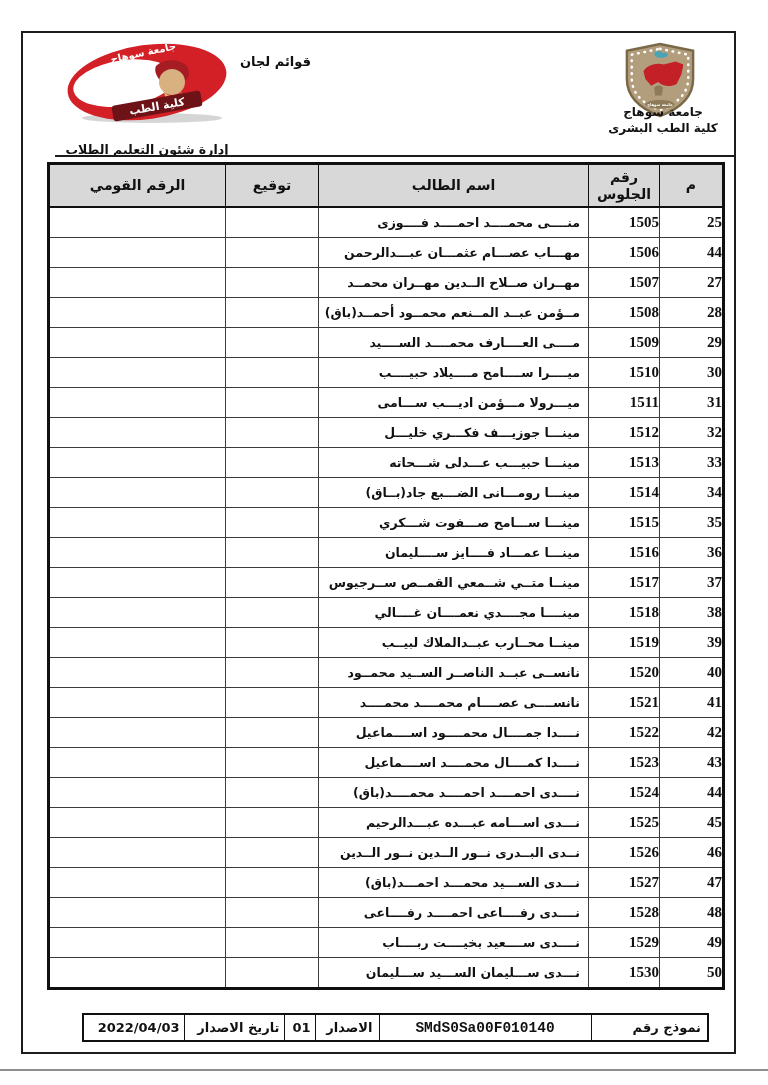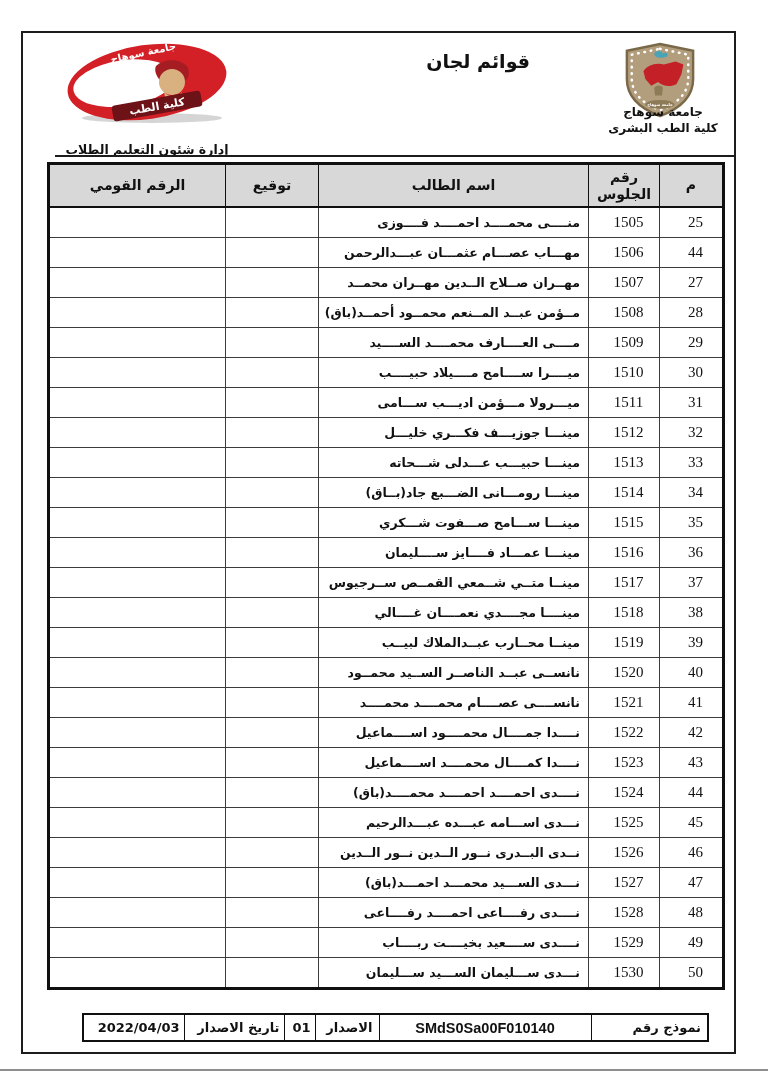--- a/index.html
+++ b/index.html
@@ -11,22 +11,22 @@
     position:absolute;left:21px;top:31px;width:711px;height:1019px;
     border:2px solid #1c1c1c;background:#fff;
   }
   
   .shield-logo{position:absolute;left:620px;top:42px;width:80px;height:76px;}
   .uni-caption{
     position:absolute;left:592px;top:104px;width:142px;text-align:center;
     font-weight:bold;font-size:12px;line-height:16px;
   }
   .title-block{
-    position:absolute;left:240px;top:48px;width:290px;text-align:right;
-    font-weight:bold;font-size:19px;line-height:27px;
+    position:absolute;left:240px;top:48px;width:290px;text-align:left;
+    font-weight:bold;font-size:13px;line-height:27px;
   }
   .crescent-logo{position:absolute;left:60px;top:40px;width:178px;height:86px;}
   .dept-caption{
     position:absolute;left:52px;top:142px;width:190px;text-align:center;
     font-weight:bold;font-size:12.5px;
   }
   .header-rule{position:absolute;left:55px;top:155px;width:680px;height:2px;background:#1c1c1c;}
 
   
   table.main-table{
@@ -37,41 +37,41 @@
   .main-table th{
     background:#d8d8d8;border:1px solid #101010;border-bottom:2px solid #101010;
     height:41px;font-size:14px;font-weight:bold;line-height:17px;padding:0 2px;
     text-align:center;vertical-align:middle;
   }
   .main-table td{
     border:1px solid #3c3c3c;height:29px;vertical-align:middle;padding:0;
     background:#fff;
   }
   td.num-cell{
-    text-align:center;font-family:"Liberation Serif",serif;
-    font-size:15px;font-weight:normal;padding-left:9px;
+    text-align:right;font-family:"Liberation Serif",serif;
+    font-size:15px;font-weight:bold;padding-left:9px;
   }
   td.name-cell{
     padding:0 8px 0 18px;font-weight:bold;font-size:12.5px;
     white-space:nowrap;overflow:hidden;
   }
   td.sig-cell,td.nid-cell{background:#fff;}
 
   
   table.footer-table{
     position:absolute;left:82px;top:1013px;width:625px;
     border-collapse:collapse;table-layout:fixed;border:2px solid #101010;
   }
   .footer-table td{
     border:1px solid #101010;height:25px;font-size:13px;font-weight:bold;
     vertical-align:middle;padding:0 4px;
   }
   td.f-label{padding-right:6px;}
   td.f-value{text-align:right;}
-  td.f-code{text-align:center;font-family:Liberation Sans, sans-serif;font-size:14.5px;}
+  td.f-code{text-align:center;font-family:Liberation Mono, monospace;font-size:14.5px;}
   .bottom-rule{position:absolute;left:0;top:1069px;width:768px;height:2px;background:#8e8e8e;}
 </style>
 </head>
 <body>
 
 <div class="page-frame"></div>
 
 <svg class="shield-logo" viewBox="0 0 80 78" aria-hidden="true">
   <path d="M40 2 L74 9 V38 C74 58 59 69 40 76 C21 69 6 58 6 38 V9 Z" fill="#b29d7d" stroke="#7a6948" stroke-width="2.5"></path>
   <path d="M40 7 L69 13 V37 C69 54 56 64 40 70 C24 64 11 54 11 37 V13 Z" fill="none" stroke="#ffffff" stroke-width="2.6" stroke-dasharray="0.6 6" stroke-linecap="round"></path>

